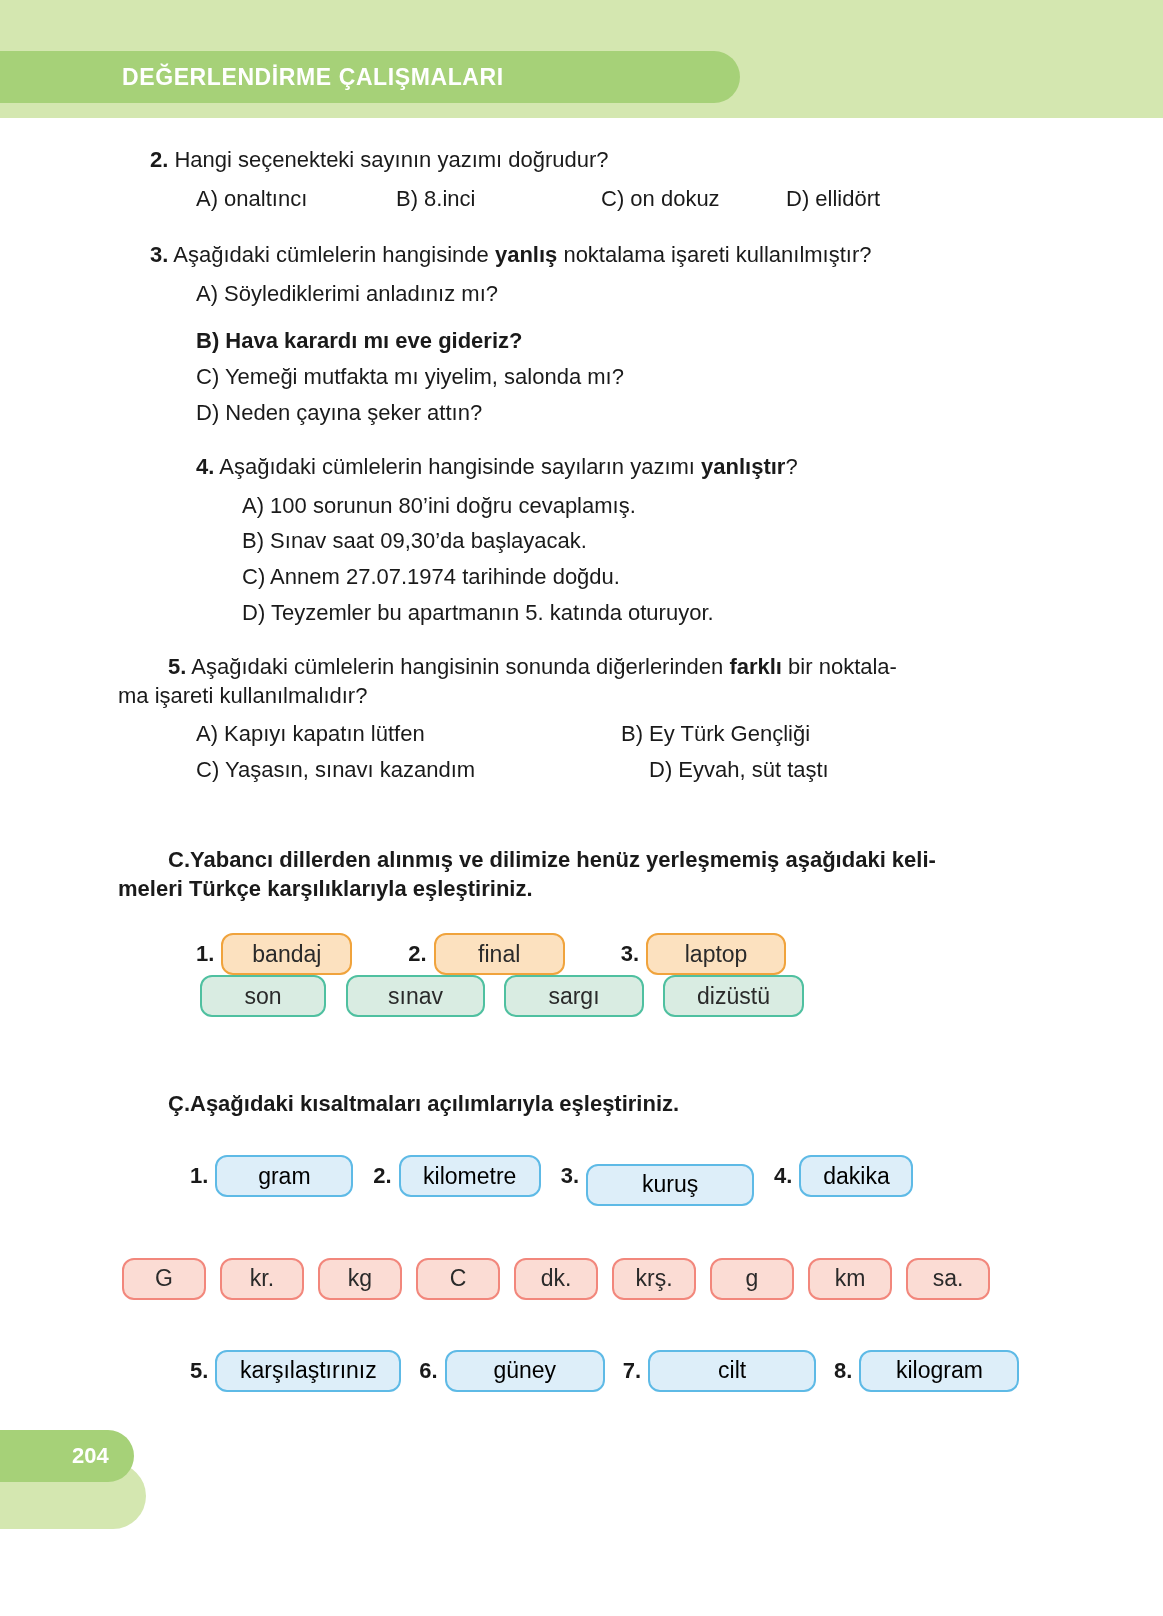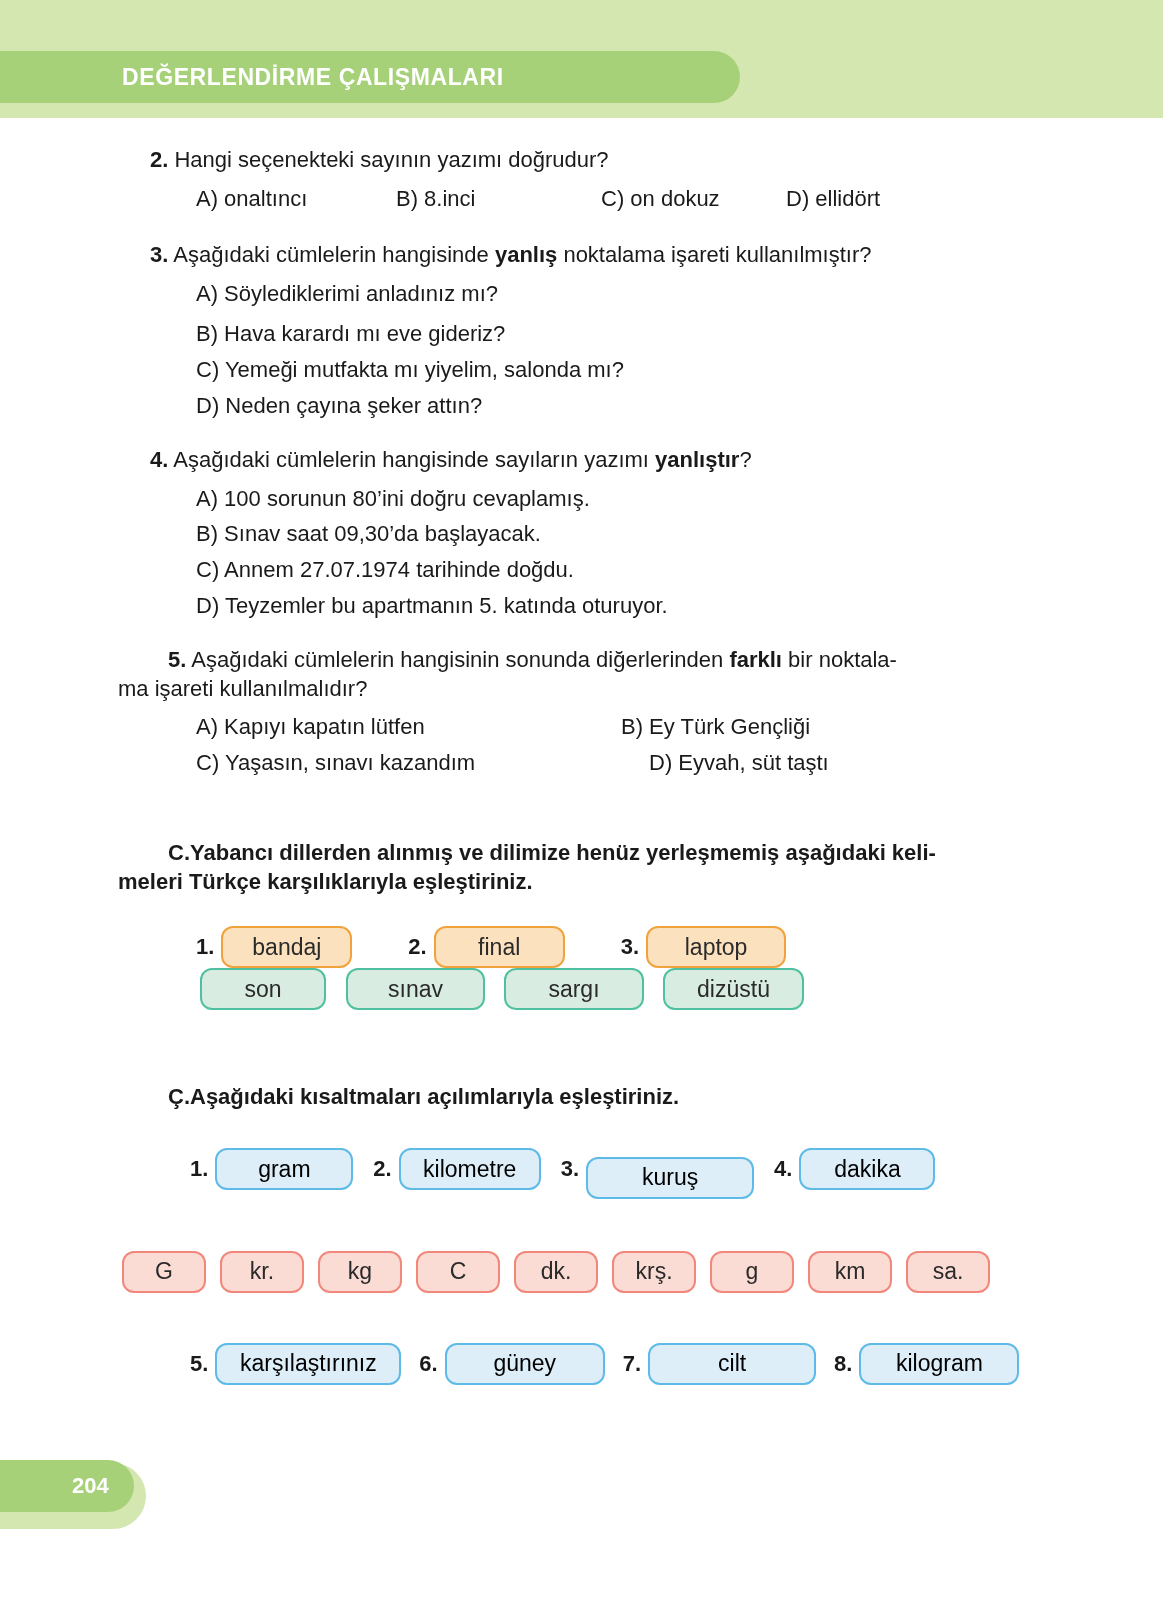--- a/index.html
+++ b/index.html
@@ -149,21 +149,21 @@
     position: absolute;
     left: 0; top: 1463px;
     width: 146px;
     height: 66px;
     background: #d4e7b0;
     border-top-right-radius: 33px;
     border-bottom-right-radius: 33px;
   }
   .page-tab-inner {
     position: absolute;
-    left: 0; top: 1460px;
+    left: 0; top: 1430px;
     width: 134px;
     height: 52px;
     background: #a6d178;
     border-top-right-radius: 26px;
     border-bottom-right-radius: 26px;
     display: flex;
     align-items: center;
   }
   .page-num {
     color: #ffffff;
@@ -194,26 +194,26 @@
       <span>D) ellidört</span>
     </div>
   </div>
 
   <div class="q-block" style="margin-top:28px;">
     <div class="q-text q-stem">
       <span class="q-num">3.</span>
       <span>Aşağıdaki cümlelerin hangisinde </span><b class="em">yanlış</b><span> noktalama işareti kullanılmıştır?</span>
     </div>
     <div class="opt" style="margin-top:10px;">A) Söylediklerimi anladınız mı?</div>
-    <div class="opt" style="margin-top:12px;">B)  Hava karardı mı eve gideriz?</div>
+    <div class="opt" style="margin-top:19px;font-weight:bold;">B)  Hava karardı mı eve gideriz?</div>
     <div class="opt" style="margin-top:7px;">C) Yemeği mutfakta mı yiyelim, salonda mı?</div>
     <div class="opt" style="margin-top:7px;">D) Neden çayına şeker attın?</div>
   </div>
 
-  <div class="q-block" style="margin-top:26px;">
+  <div class="q-block" style="margin-top:26px;margin-left:46px;">
     <div class="q-text q-stem">
       <span class="q-num">4.</span>
       <span>Aşağıdaki cümlelerin hangisinde sayıların yazımı </span><b class="em">yanlıştır</b><span>?</span>
     </div>
     <div class="opt" style="margin-top:10px;">A)  100 sorunun 80’ini doğru cevaplamış.</div>
     <div class="opt" style="margin-top:7px;">B)  Sınav saat 09,30’da başlayacak.</div>
     <div class="opt" style="margin-top:7px;">C) Annem 27.07.1974 tarihinde doğdu.</div>
     <div class="opt" style="margin-top:7px;">D) Teyzemler bu apartmanın 5. katında oturuyor.</div>
   </div>
 
@@ -262,21 +262,21 @@
     </div>
 
     <div class="box-row" style="margin-left:190px; margin-top:28px;">
       <span class="idx">1.</span>
       <span class="wbox blue" style="width:138px;">gram</span>
       <span class="idx" style="margin-left:20px;">2.</span>
       <span class="wbox blue" style="width:142px;">kilometre</span>
       <span class="idx" style="margin-left:20px;">3.</span>
       <span class="wbox blue" style="width:168px;margin-top:17px;">kuruş</span>
       <span class="idx" style="margin-left:20px;">4.</span>
-      <span class="wbox blue" style="width:136px;text-align:center;">dakika</span>
+      <span class="wbox blue" style="width:114px;text-align:center;">dakika</span>
     </div>
 
     <div class="box-row" style="margin-left:122px; margin-top:52px;">
       <span class="wbox pink" style="width:84px;">G</span>
       <span class="wbox pink" style="width:84px; margin-left:14px;">kr.</span>
       <span class="wbox pink" style="width:84px; margin-left:14px;">kg</span>
       <span class="wbox pink" style="width:84px; margin-left:14px;">C</span>
       <span class="wbox pink" style="width:84px; margin-left:14px;">dk.</span>
       <span class="wbox pink" style="width:84px; margin-left:14px;">krş.</span>
       <span class="wbox pink" style="width:84px; margin-left:14px;">g</span>

